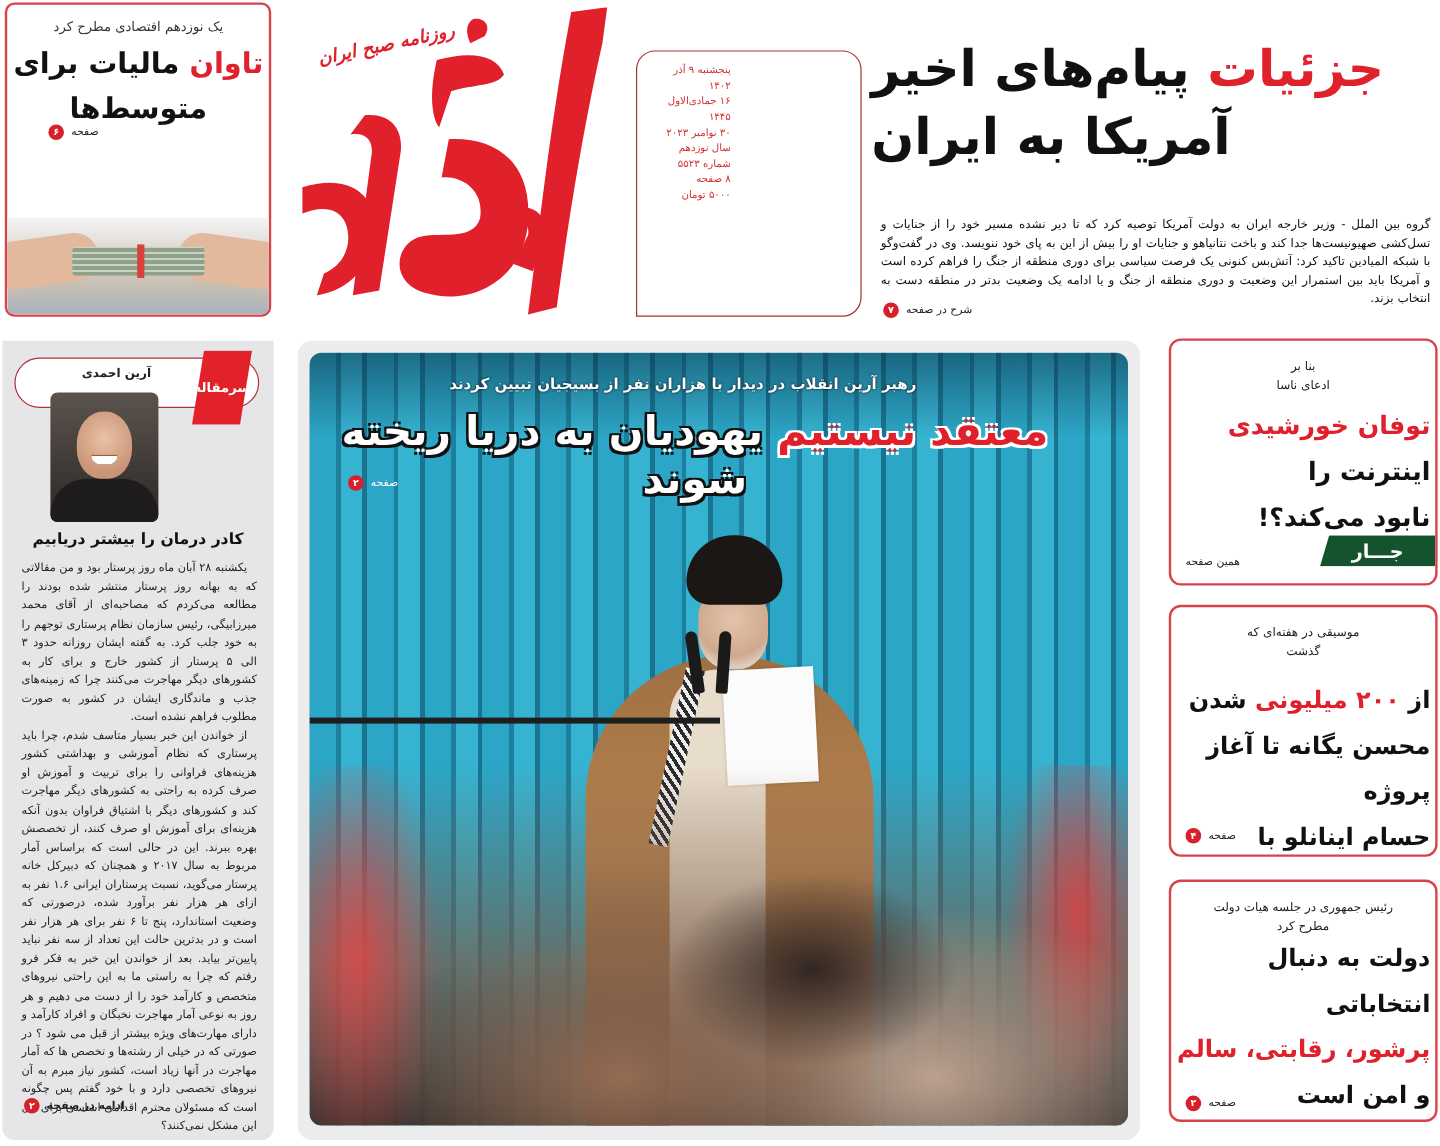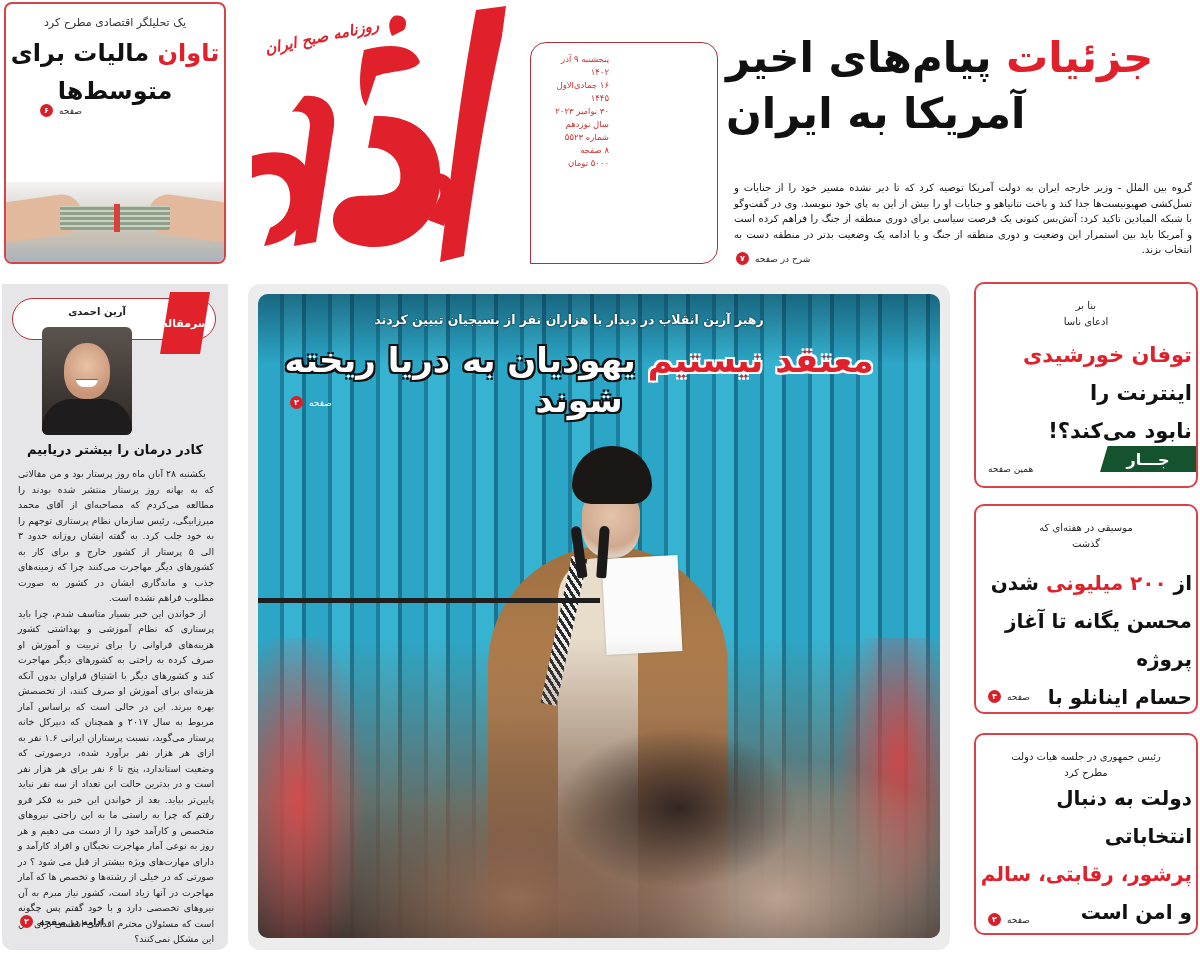--- a/index.html
+++ b/index.html
@@ -96,21 +96,21 @@
   #box-music .head{top:58px;font-size:20px}
   #box-music .pg-ref{top:184px}
   #box-gov{top:733px;height:202px}
   #box-gov .head{top:44px;font-size:20px}
   #box-gov .pg-ref{top:178px}
 </style>
 </head>
 <body>
 
 <div id="tax-box" class="abs">
-  <div class="kicker">یک تحلیلگر اقتصادی مطرح کرد</div>
+  <div class="kicker">یک نوزدهم اقتصادی مطرح کرد</div>
   <div class="head">
     <span class="red">تاوان</span><span> مالیات برای</span><br>
     <span>متوسط‌ها</span>
   </div>
   <div class="pg-ref">
     <span>صفحه</span>
     <span class="pg-badge">۶</span>
   </div>
   <div id="tax-photo">
     <div class="hand l"></div>

